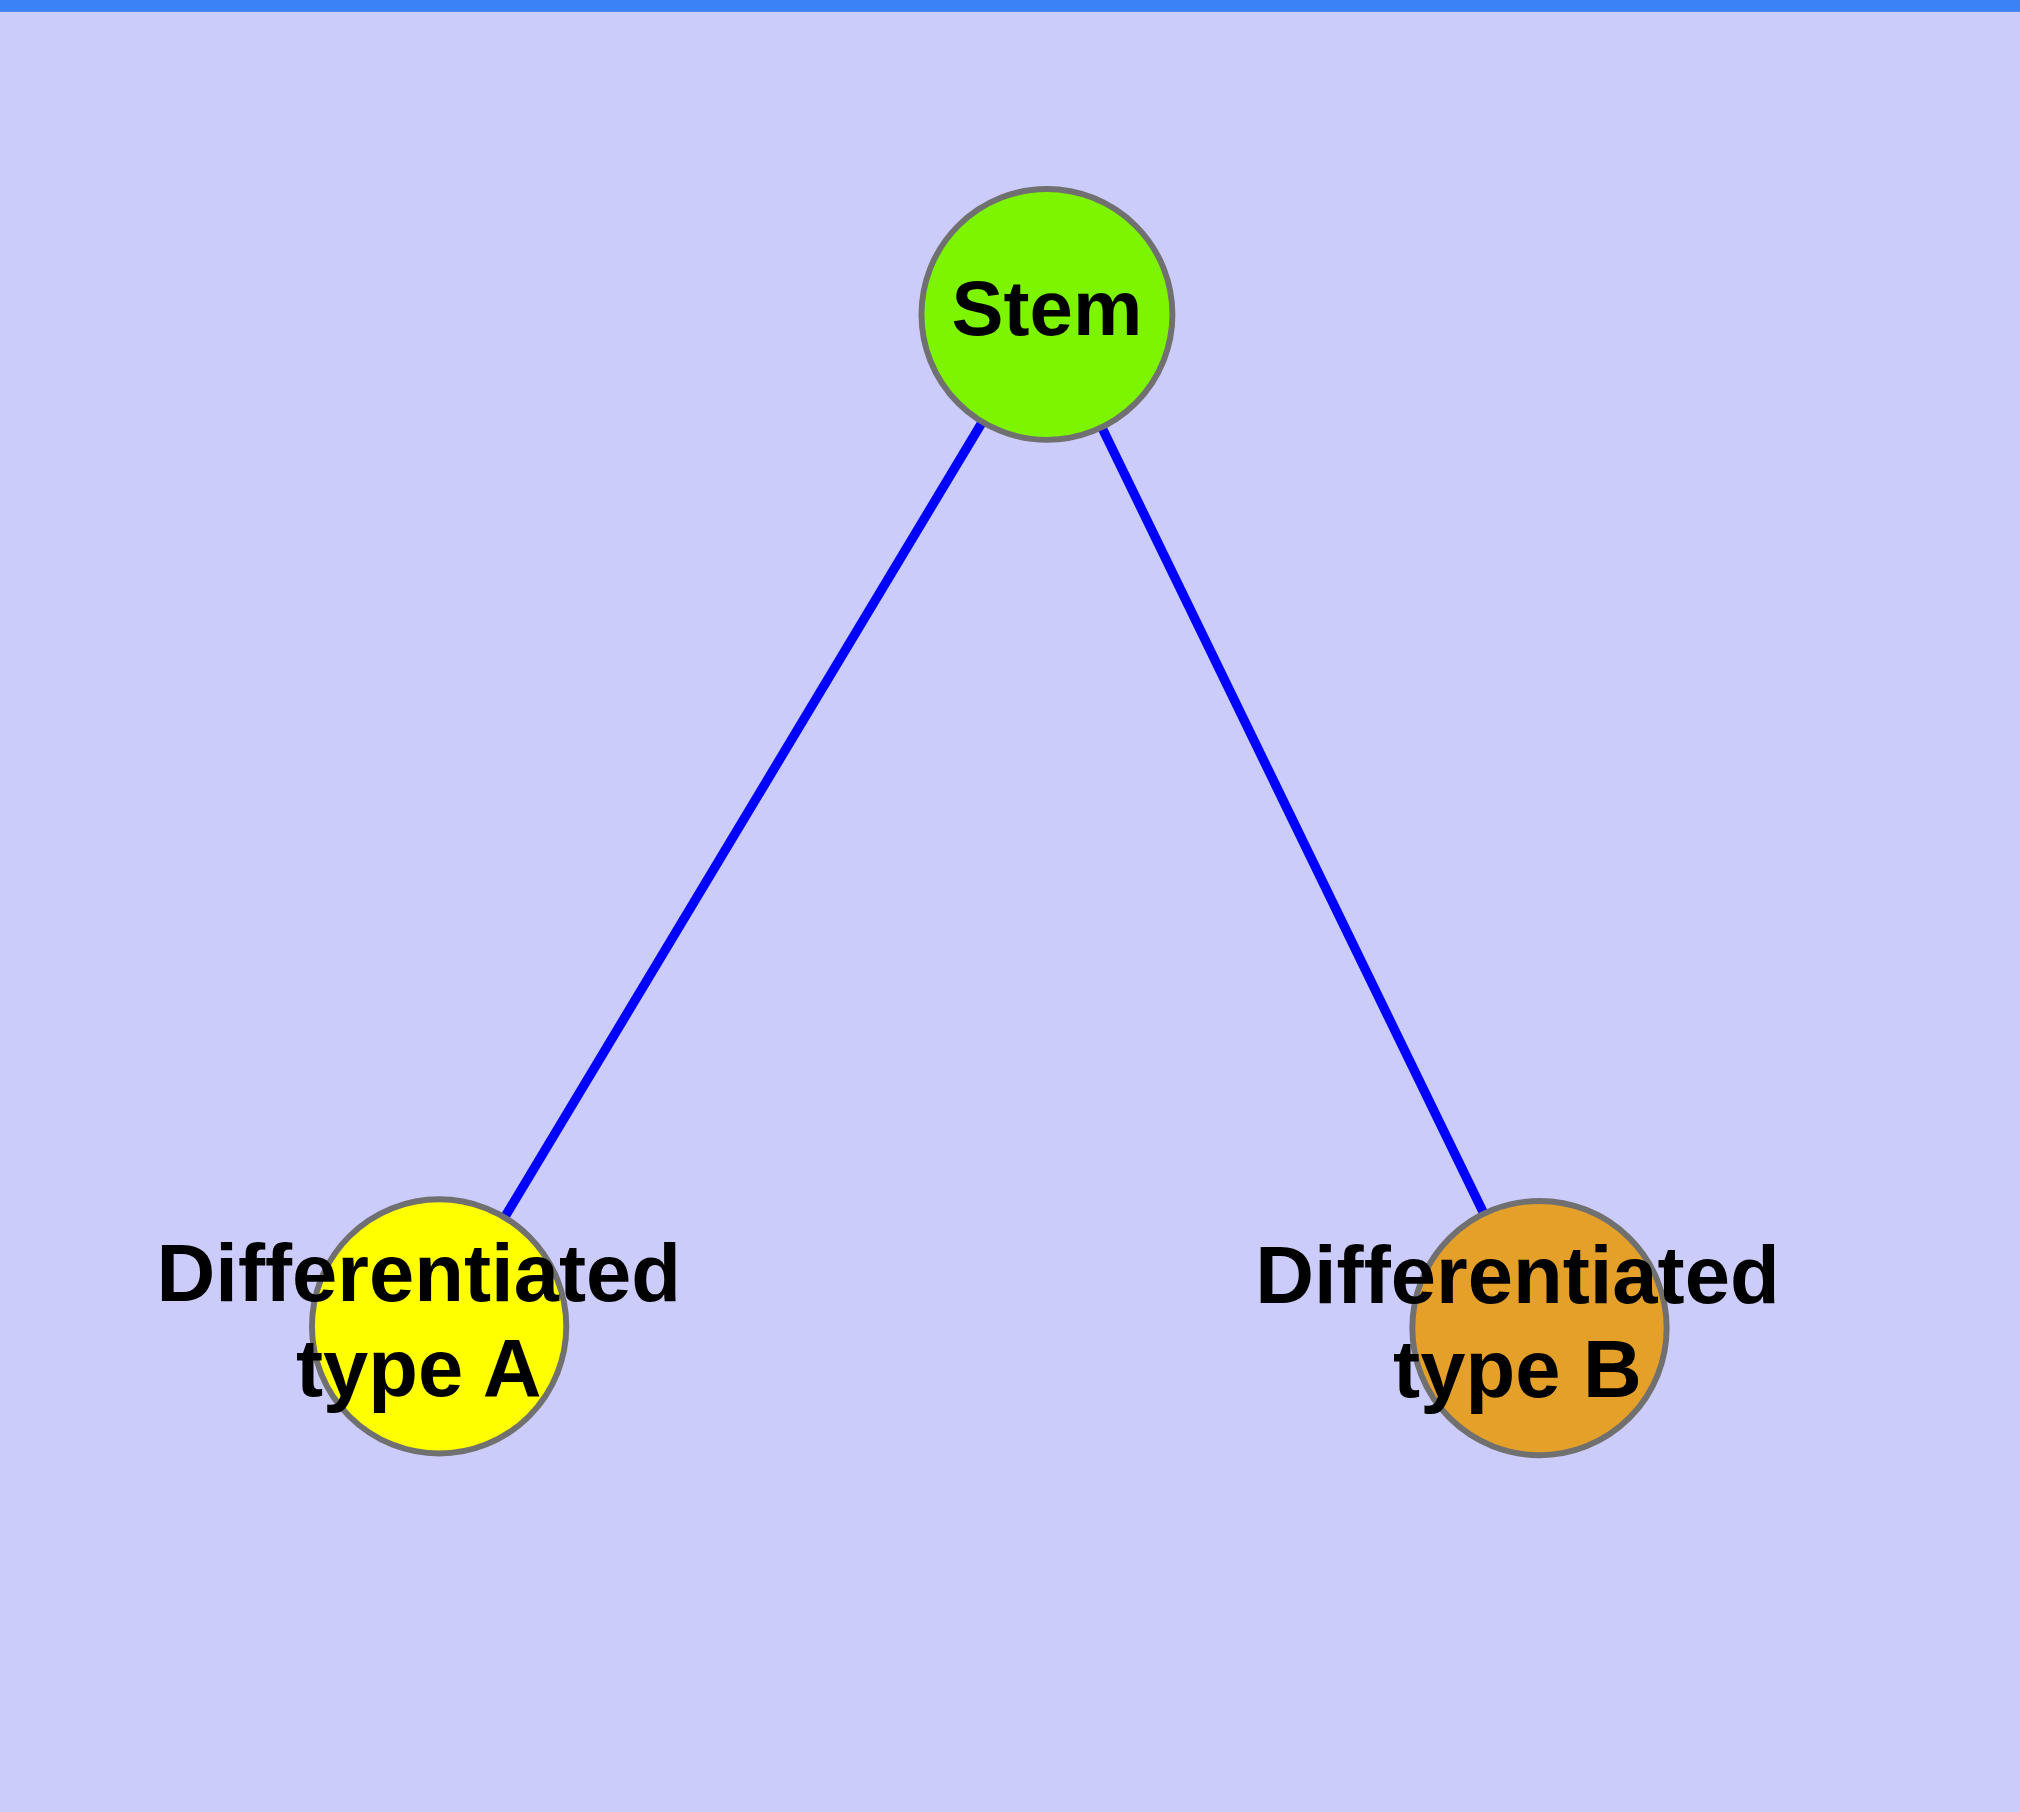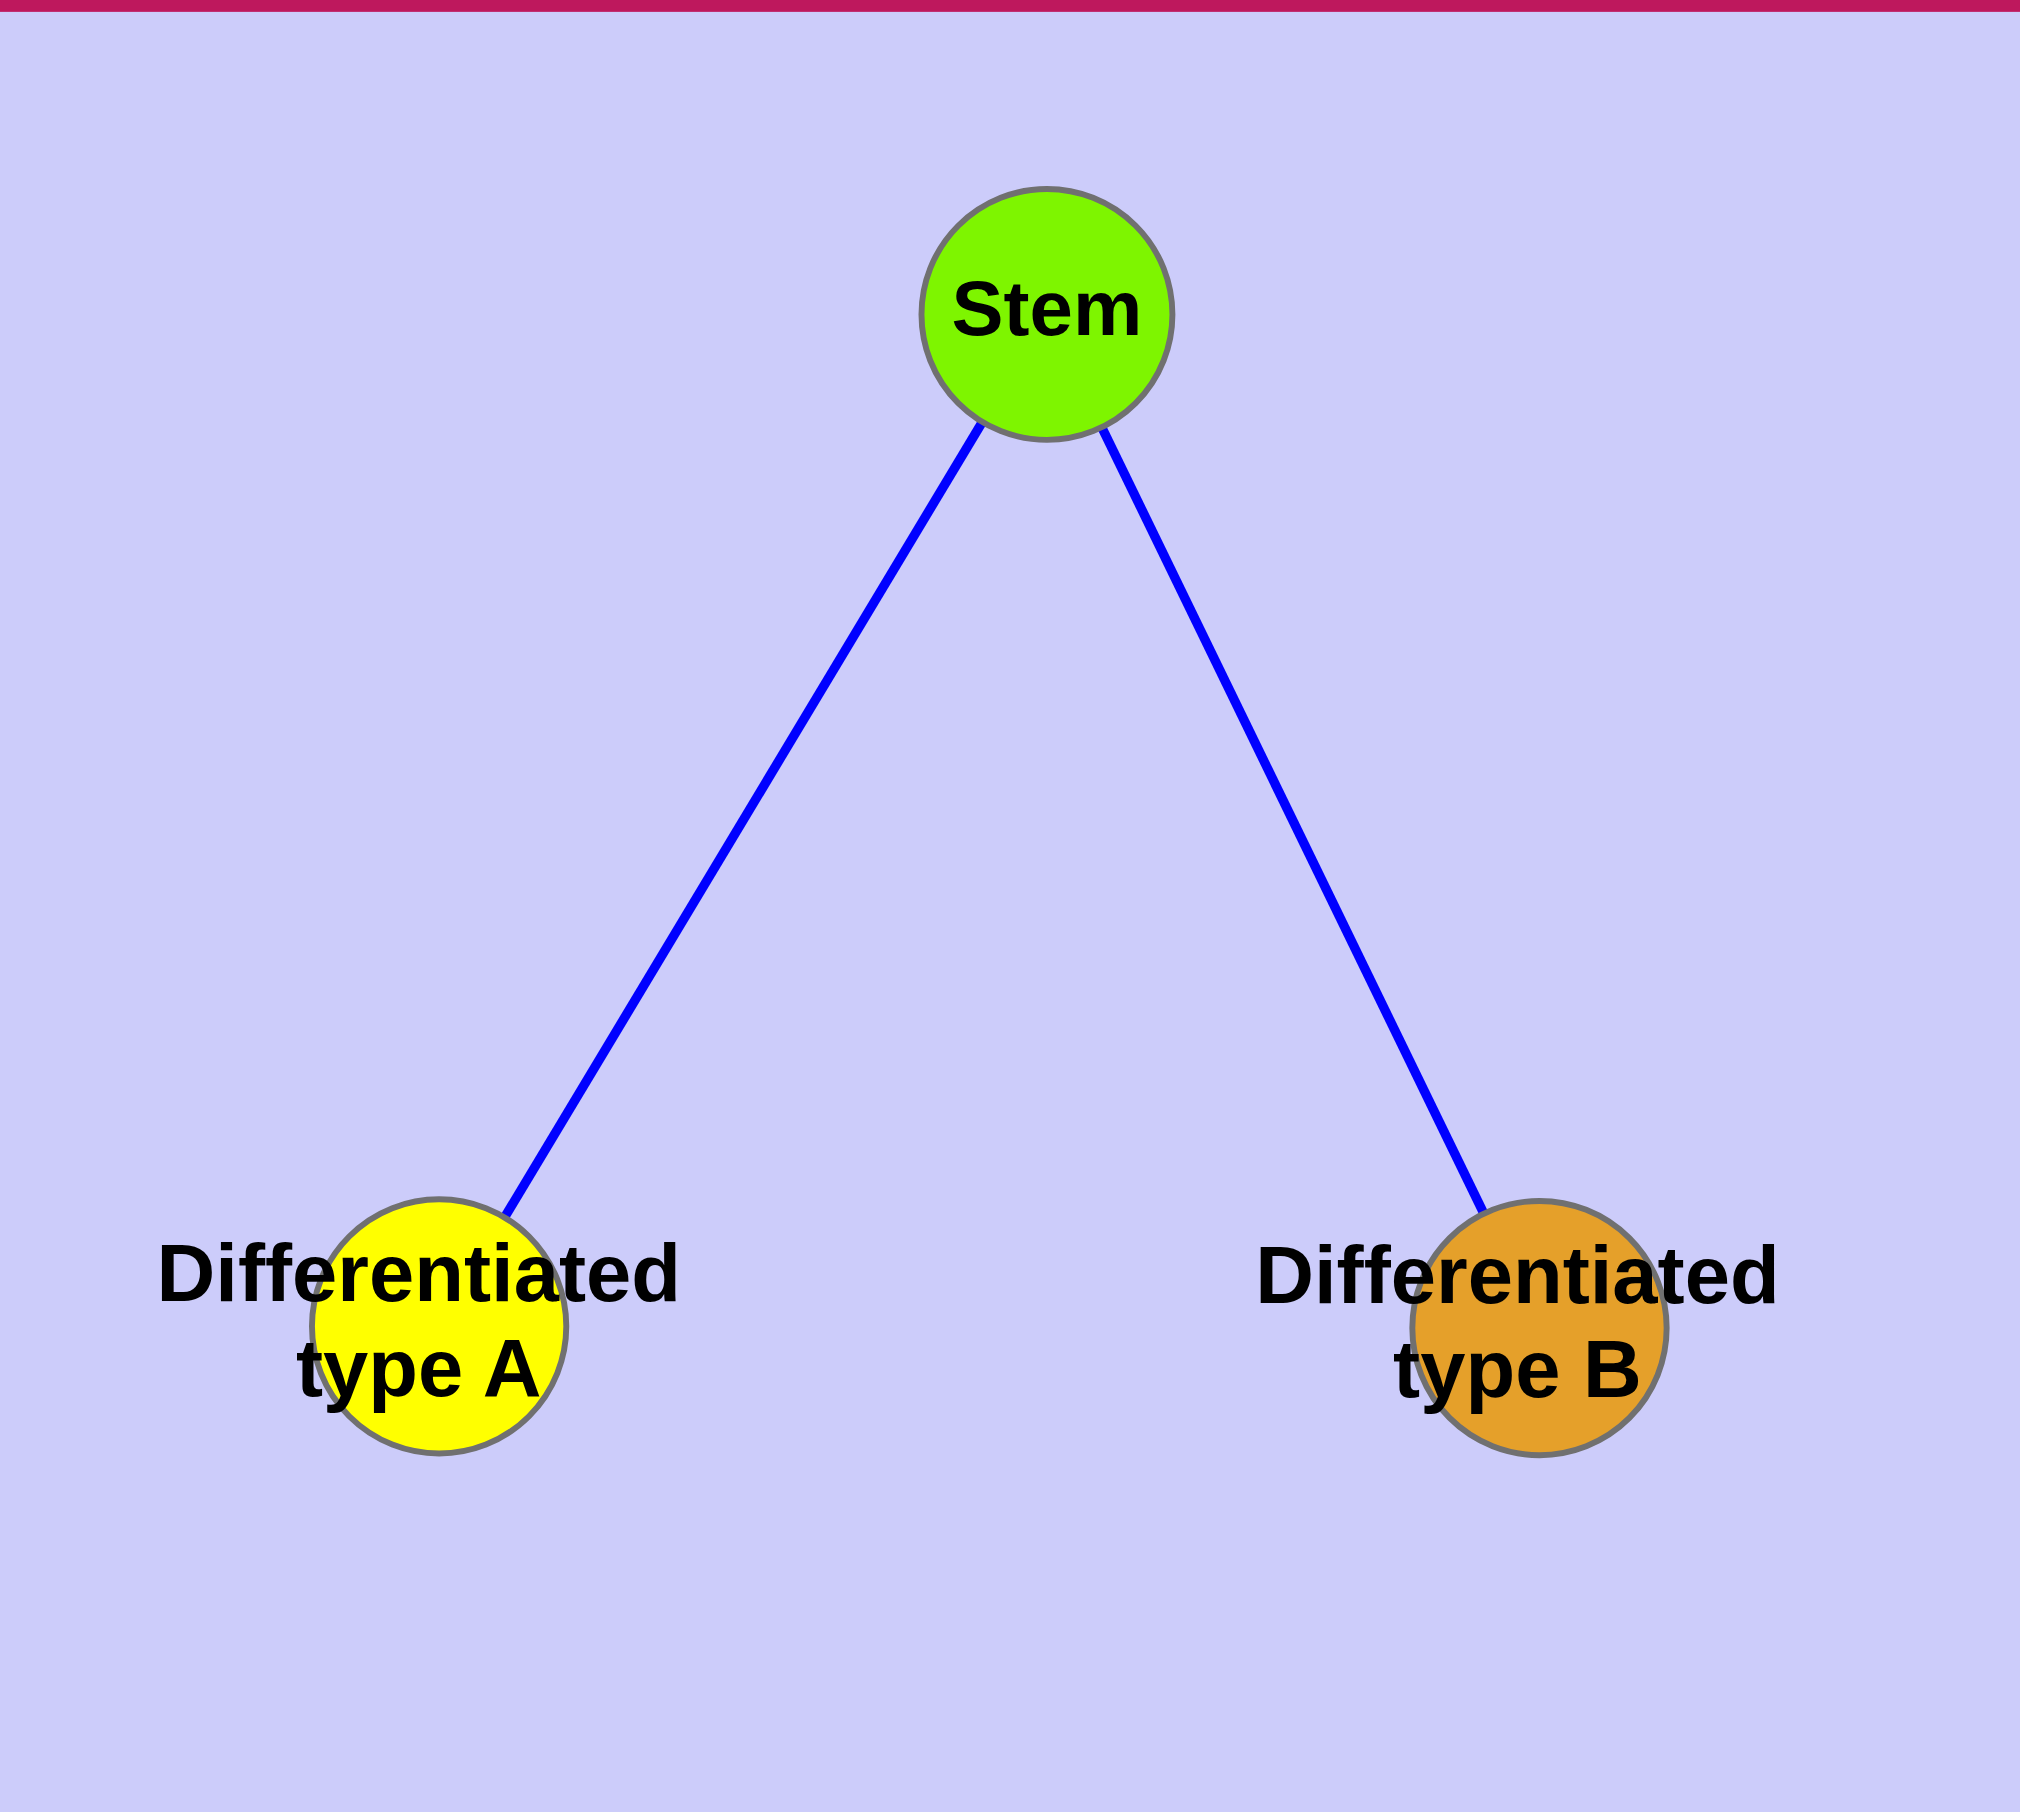--- a/index.html
+++ b/index.html
@@ -5,21 +5,21 @@
 <style>
   html, body {
     margin: 0;
     padding: 0;
     background: #ffffff;
   }
   #canvas {
     position: relative;
     width: 2021px;
     height: 1812px;
-    background: #be185d;
+    background: #3b82f6;
     overflow: hidden;
     font-family: "Liberation Sans", "DejaVu Sans", sans-serif;
   }
   #plot-area {
     position: absolute;
     left: 0;
     top: 12px;
     width: 2021px;
     height: 1800px;
     background: #ccccfa;

